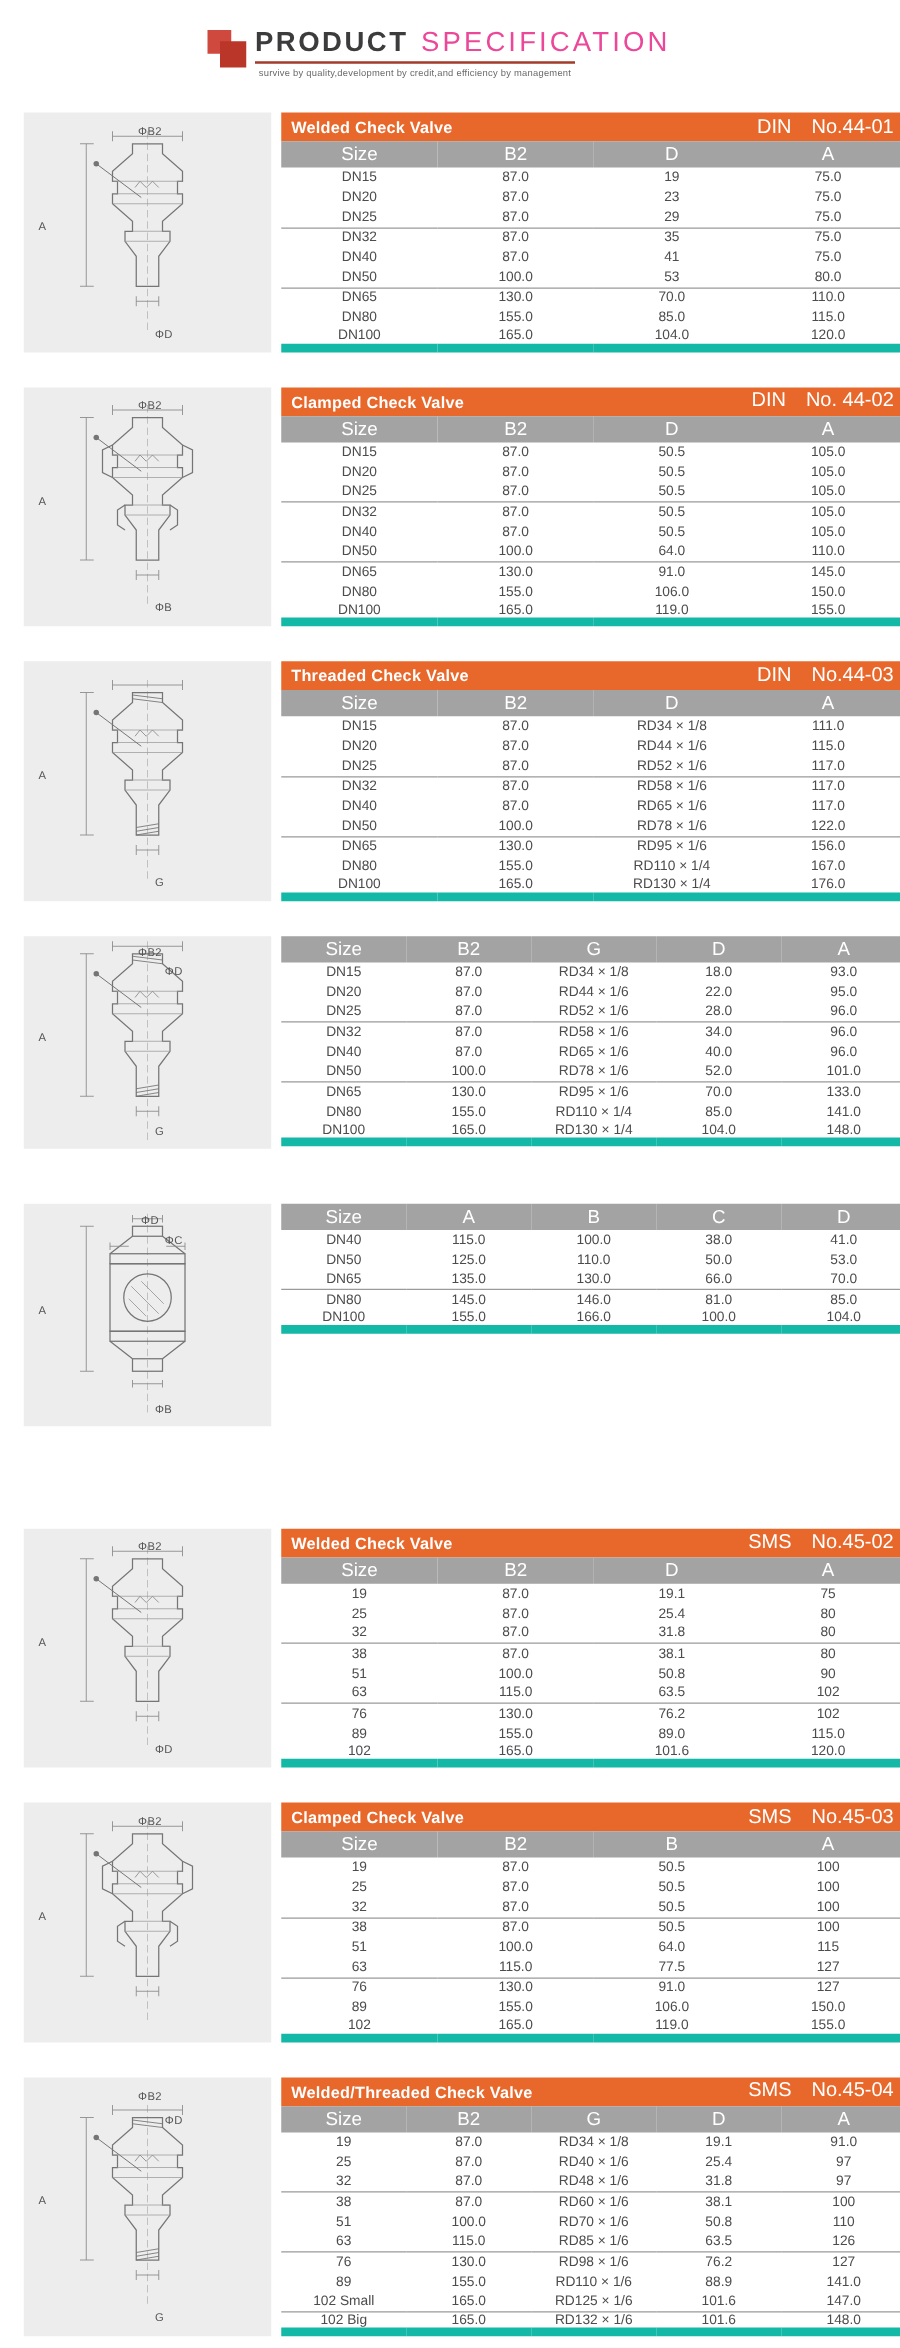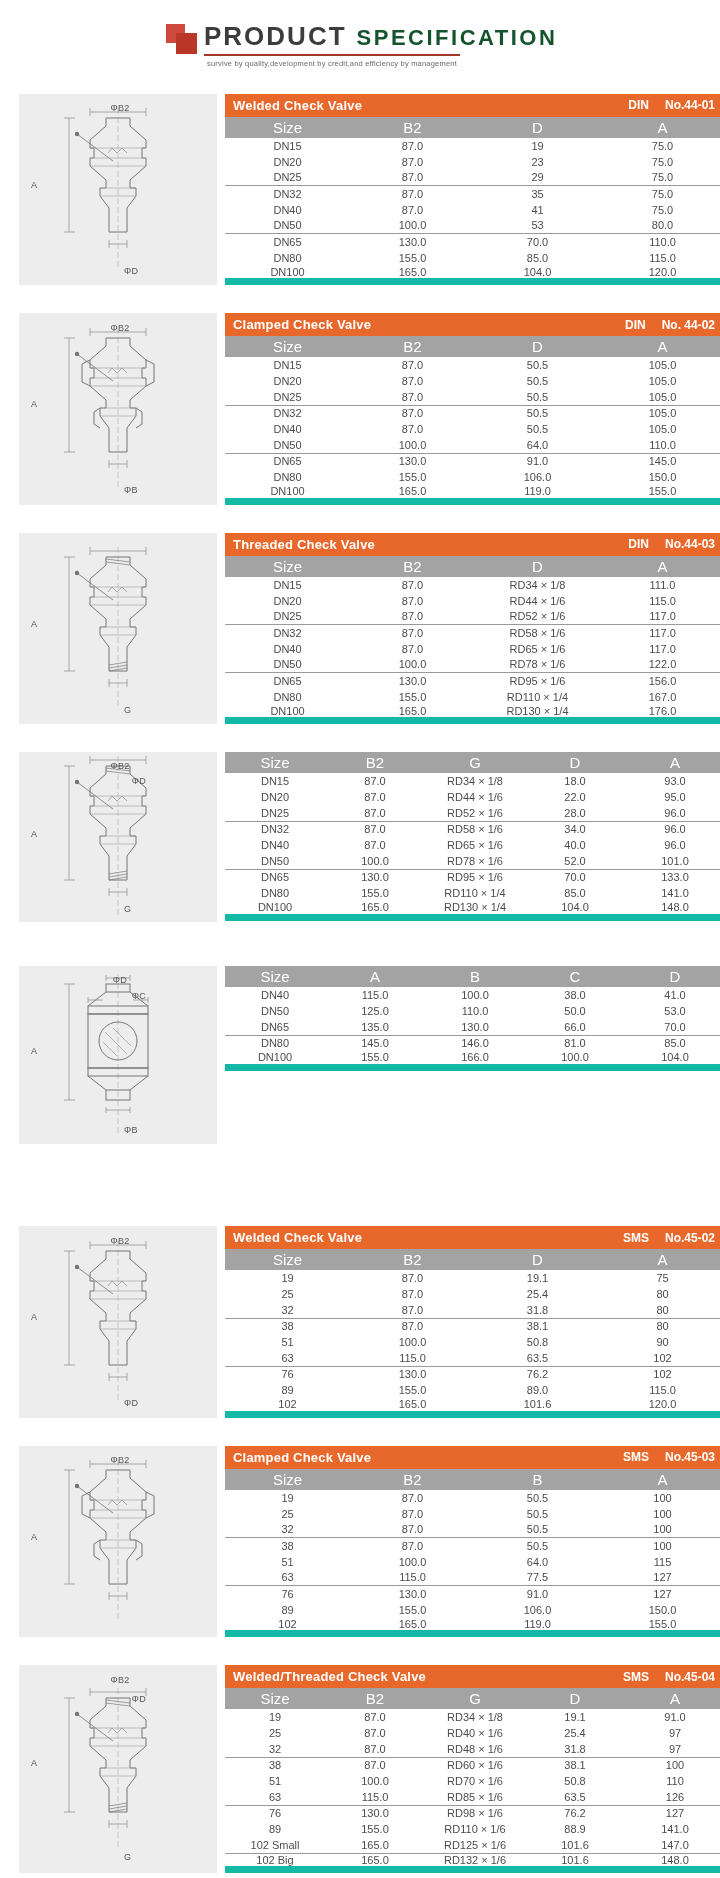--- a/index.html
+++ b/index.html
@@ -19,22 +19,22 @@
   .page{width:720px;min-height:1878px;padding-top:22px;}
 
   
   header{display:flex;align-items:flex-start;margin:0 0 26px 166px;}
   .logo{position:relative;width:38px;height:40px;flex-shrink:0;margin-top:2px;}
   .logo-sq{position:absolute;}
   .logo-sq.back{left:0;top:0;width:19px;height:19px;background:var(--logoback);}
   .logo-sq.front{left:10px;top:9px;width:21px;height:21px;background:var(--logofront);}
   .title-block{width:256px;}
   .title-line{white-space:nowrap;color:#3c3c3c;line-height:1.1;}
-  .t-bold{font-size:26px;font-weight:bold;letter-spacing:2px;margin-right:10px;}
-  .t-light{font-size:22px;font-weight:700;letter-spacing:2.5px;color:#14532d;}
+  .t-bold{font-size:22px;font-weight:bold;letter-spacing:2px;margin-right:10px;}
+  .t-light{font-size:22px;font-weight:400;letter-spacing:2.5px;color:#ec4899;}
   .title-underline{height:2px;background:var(--underline);margin-top:3px;width:100%;}
   .tagline{font-size:7.5px;color:#6a6a6a;text-align:center;margin-top:3px;letter-spacing:.2px;}
 
   
   main{padding-left:19px;}
   .section{display:flex;gap:8px;margin-bottom:28px;align-items:stretch;}
   .section.s3{margin-bottom:44px;}
   .section.s4{margin-bottom:82px;}
   .section:last-child{margin-bottom:0;}
   .panel{
@@ -49,21 +49,21 @@
   .dim-left{left:6%;top:45%;}
   .dim-bottom{bottom:5%;left:53%;}
 
   .table-wrap{width:500px;flex-shrink:0;}
   .table-header{
     background:var(--accent);color:#fff;height:23px;
     display:flex;justify-content:space-between;align-items:center;
     padding:0 10px 0 8px;
   }
   .t-title{font-size:13px;font-weight:bold;letter-spacing:.2px;}
-  .t-std{font-size:12px;font-weight:bold;text-align:center;}
+  .t-std{font-size:16px;font-weight:normal;text-align:center;}
   .t-std .std{margin-right:16px;}
   table{width:100%;border-collapse:collapse;table-layout:fixed;}
   thead th{
     background:var(--colhead);color:#fff;font-size:15px;font-weight:normal;
     height:21px;text-align:center;padding:0;
   }
   tbody td{
     font-size:11px;color:#4c4c4c;text-align:center;height:16px;padding:0;
     white-space:nowrap;
   }

